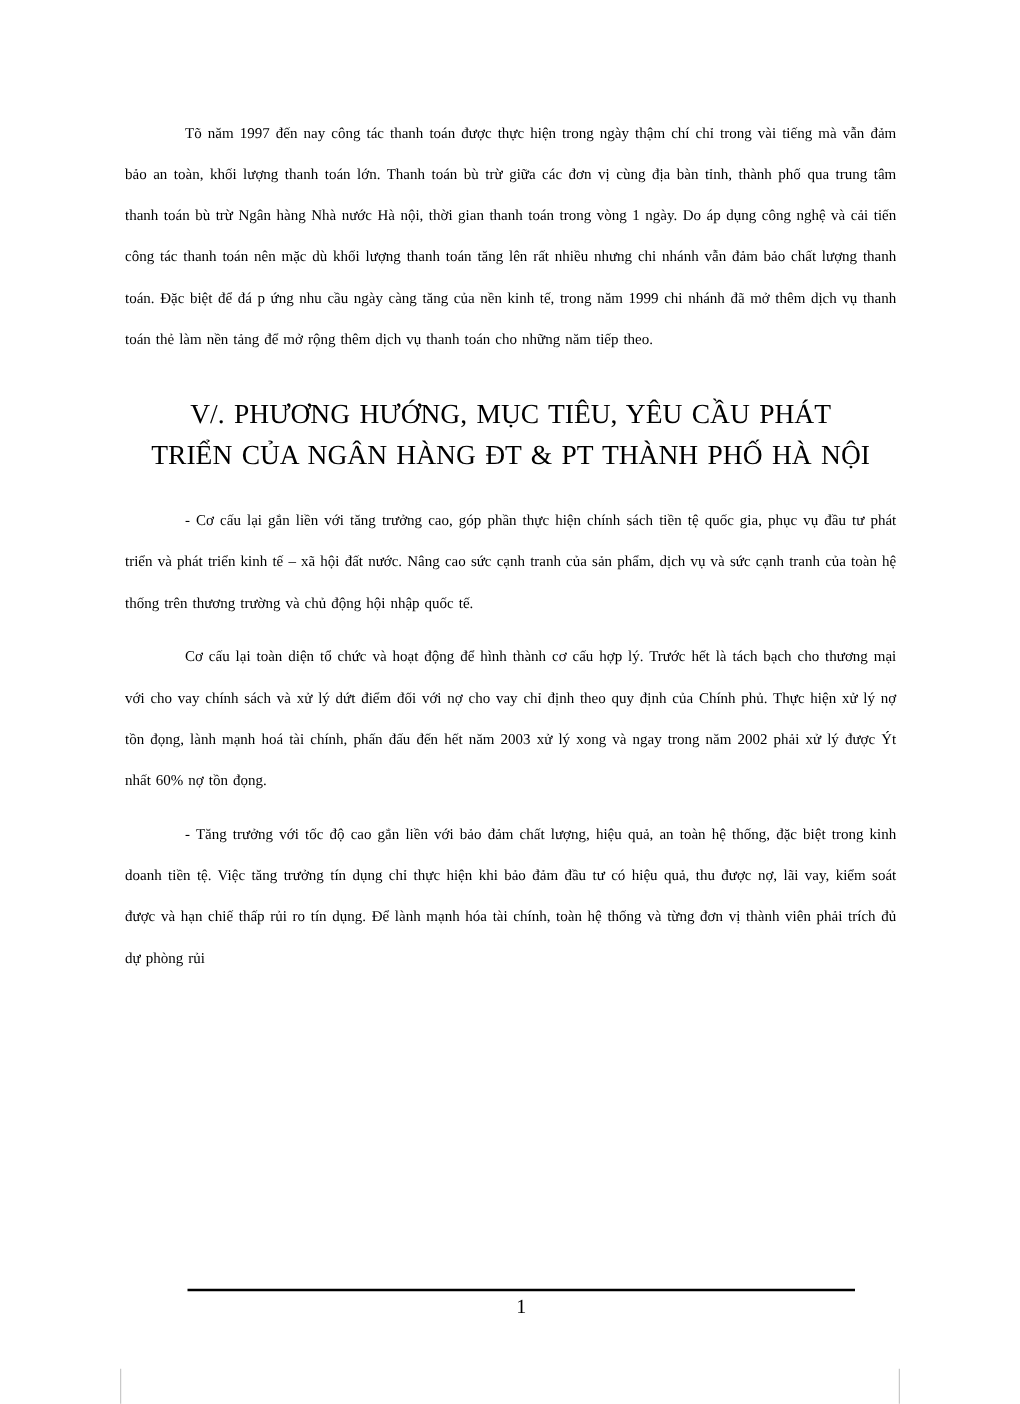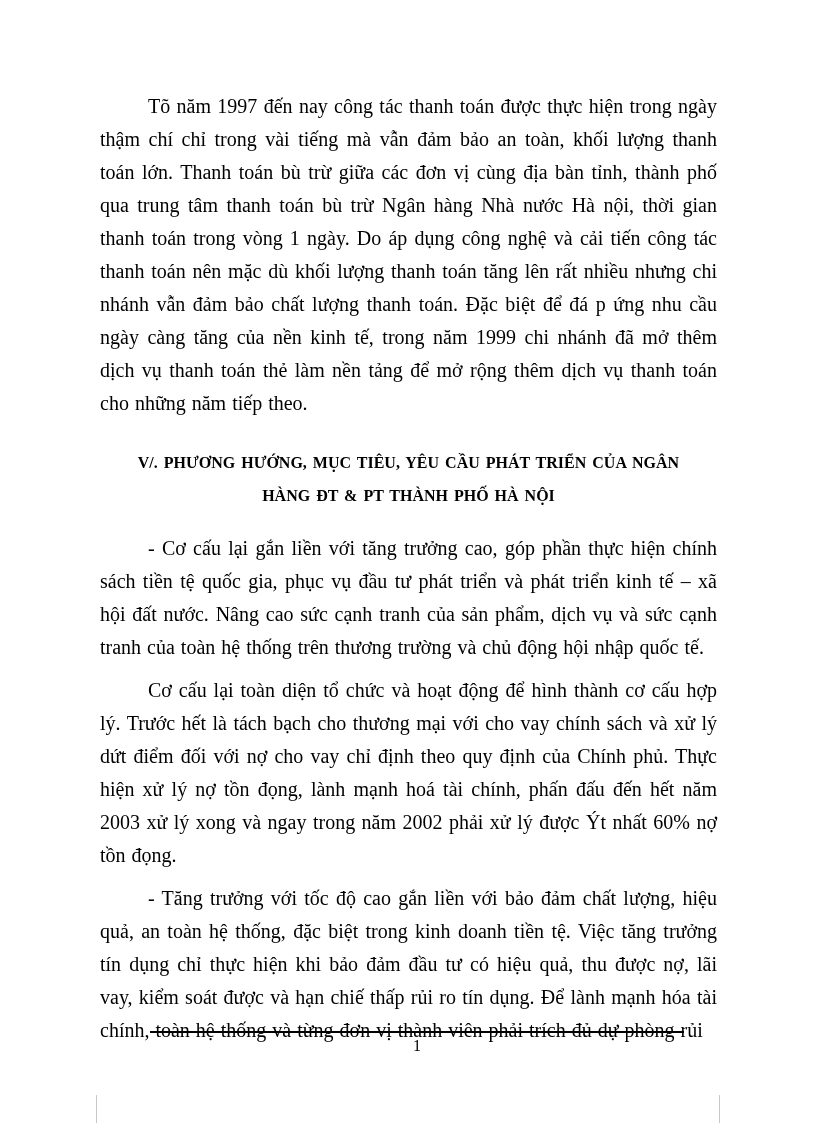--- a/index.html
+++ b/index.html
@@ -19,31 +19,31 @@
     background: #ffffff;
   }
   .content {
     position: absolute;
     top: 90px;
     left: 100px;
     width: 617px;
   }
   .para {
     margin: 0 0 10px 0;
-    font-size: 20px;
+    font-size: 12px;
     line-height: 33px;
     text-align: justify;
     text-indent: 48px;
     word-spacing: 1px;
   }
   .heading {
     margin: 26px 18px 20px 18px;
-    font-size: 16px;
+    font-size: 22px;
     line-height: 33px;
-    font-weight: bold;
+    font-weight: normal;
     text-align: center;
     text-indent: 0;
     word-spacing: 2px;
   }
   .footer {
     position: absolute;
     top: 1031px;
     left: 150px;
     width: 534px;
   }

